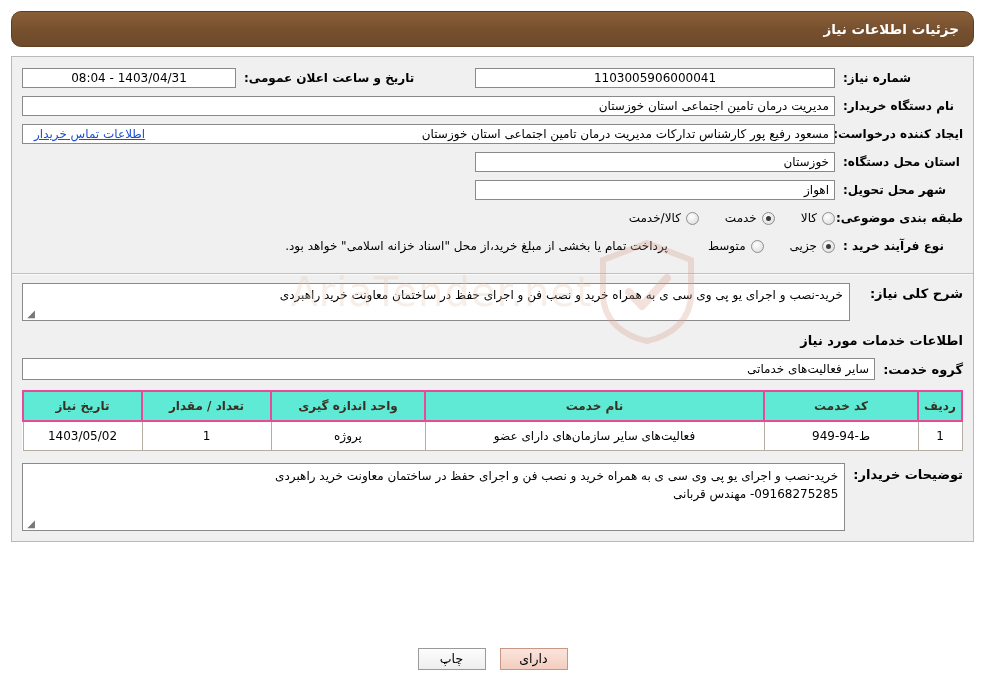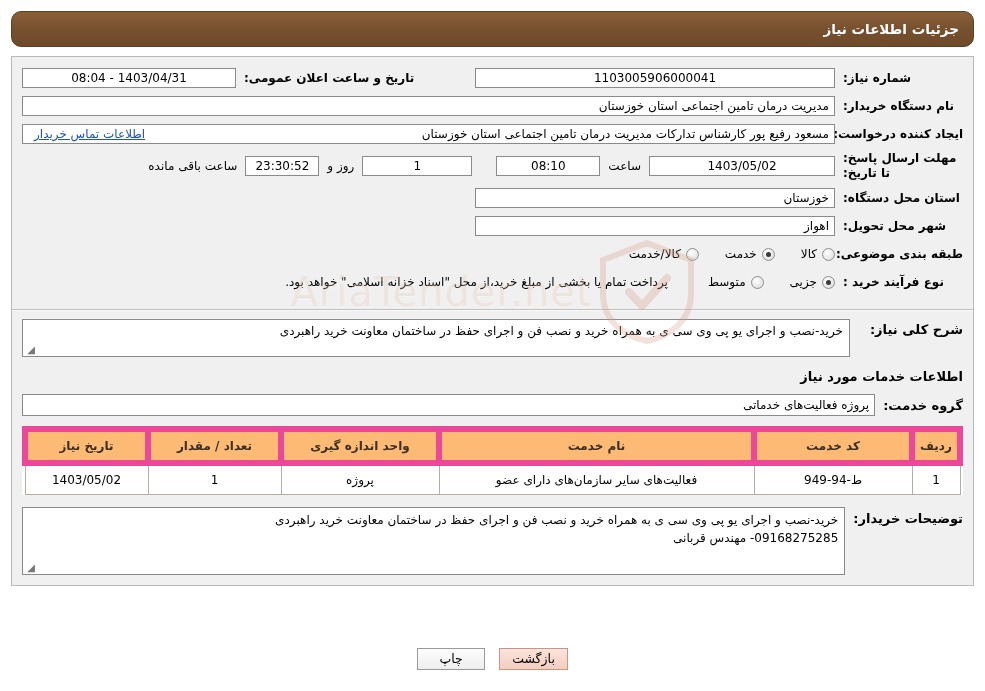--- a/index.html
+++ b/index.html
@@ -204,22 +204,22 @@
 
   
   table.svc {
     width: 100%;
     border-collapse: collapse;
     background: #fff;
     font-size: 12px;
     margin-top: 4px;
   }
   table.svc th {
-    background: #fdba74;
-    border: 6px solid #ec4899;
+    background: #5eead4;
+    border: 2px solid #ec4899;
     height: 26px;
     font-weight: bold;
     font-size: 12px;
     color: #3b2f24;
   }
   table.svc td {
     border: 1px solid #b5ada2;
     height: 26px;
     text-align: center;
     font-size: 12px;
@@ -306,31 +306,20 @@
       <div class="lbl w1">نام دستگاه خریدار:</div>
       <div class="field rightal" style="flex:1;">مدیریت درمان تامین اجتماعی استان خوزستان</div>
     </div>
 
     <div class="row">
       <div class="lbl w1">ایجاد کننده درخواست:</div>
       <div class="field rightal" style="flex:1;position:relative;">مسعود رفیع پور کارشناس تدارکات مدیریت درمان تامین اجتماعی استان خوزستان</div>
       <div style="position:absolute;left:22px;" class="link">اطلاعات تماس خریدار</div>
     </div>
 
-    <div class="row">
-      <div class="lbl w1" style="line-height:15px;white-space:normal;">مهلت ارسال پاسخ: تا تاریخ:</div>
-      <div class="field" style="width:186px;">1403/05/02</div>
-      <div class="mini-lbl">ساعت</div>
-      <div class="field" style="width:104px;">08:10</div>
-      <div style="width:24px;"></div>
-      <div class="field" style="width:110px;">1</div>
-      <div class="mini-lbl">روز و</div>
-      <div class="field" style="width:74px;">23:30:52</div>
-      <div class="mini-lbl">ساعت باقی مانده</div>
-    </div>
 
     <div class="row">
       <div class="lbl w1">استان محل دستگاه:</div>
       <div class="field rightal" style="width:360px;">خوزستان</div>
     </div>
 
     <div class="row">
       <div class="lbl w1">شهر محل تحویل:</div>
       <div class="field rightal" style="width:360px;padding-left:22px;">اهواز</div>
     </div>
@@ -379,21 +368,21 @@
       <div class="textarea-box">
         <span>خرید-نصب و اجرای یو پی وی سی ی به همراه خرید و نصب فن و اجرای حفظ در ساختمان معاونت خرید راهبردی</span>
         <span class="resize-grip">◢</span>
       </div>
     </div>
 
     <div class="subhead">اطلاعات خدمات مورد نیاز</div>
 
     <div class="group-row">
       <div class="group-lbl">گروه خدمت:</div>
-      <div class="field rightal" style="flex:1;height:22px;line-height:21px;">پروژه فعالیت‌های خدماتی</div>
+      <div class="field rightal" style="flex:1;height:22px;line-height:21px;">سایر فعالیت‌های خدماتی</div>
     </div>
 
     <table class="svc">
       <thead>
         <tr>
           <th style="width:40px;">ردیف</th>
           <th style="width:150px;">کد خدمت</th>
           <th>نام خدمت</th>
           <th style="width:150px;">واحد اندازه گیری</th>
           <th style="width:125px;">تعداد / مقدار</th>
@@ -418,15 +407,15 @@
         <span style="white-space:pre-line;">خرید-نصب و اجرای یو پی وی سی ی به همراه خرید و نصب فن و اجرای حفظ در ساختمان معاونت خرید راهبردی
 09168275285- مهندس قربانی</span>
         <span class="resize-grip">◢</span>
       </div>
     </div>
 
   </div>
 </div>
 
 <div class="footer">
-  <div class="btn back">بازگشت</div>
+  <div class="btn back">دارای</div>
   <div class="btn print">چاپ</div>
 </div>
 
 </body></html>

